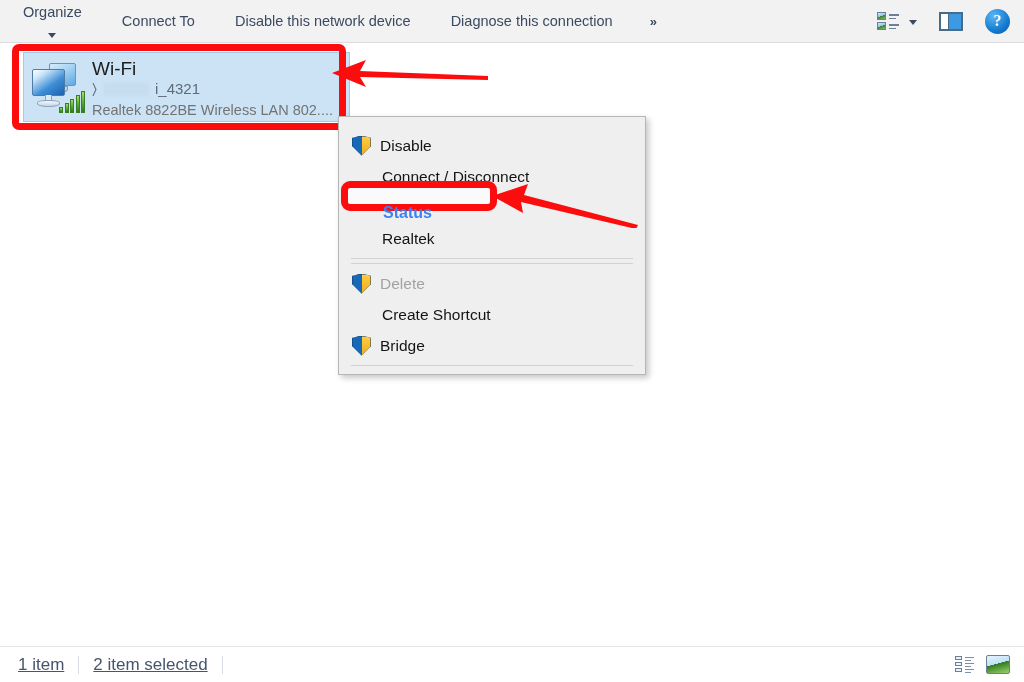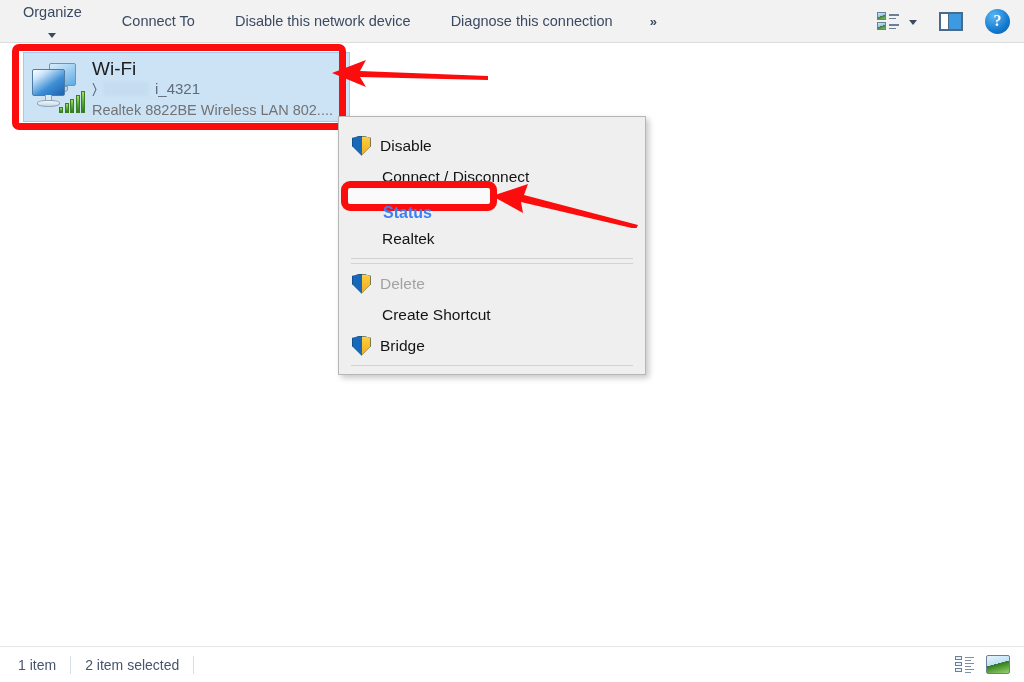--- a/index.html
+++ b/index.html
@@ -327,23 +327,24 @@
     position: absolute;
     left: 0; bottom: 0;
     width: 1024px; height: 36px;
     border-top: 1px solid #e6e6e6;
     background: #ffffff;
     display: flex;
     align-items: center;
     box-sizing: border-box;
   }
   .sb-text {
-    font-size: 14px;
+    font-size: 17px;
     color: #46556d;
     white-space: nowrap;
+    text-decoration: underline;
   }
   #sb-items { margin-left: 18px; }
   .sb-div {
     width: 1px; height: 18px;
     background: #d8dde4;
     margin: 0 14px;
   }
   #sb-right {
     margin-left: auto;
     display: flex;

